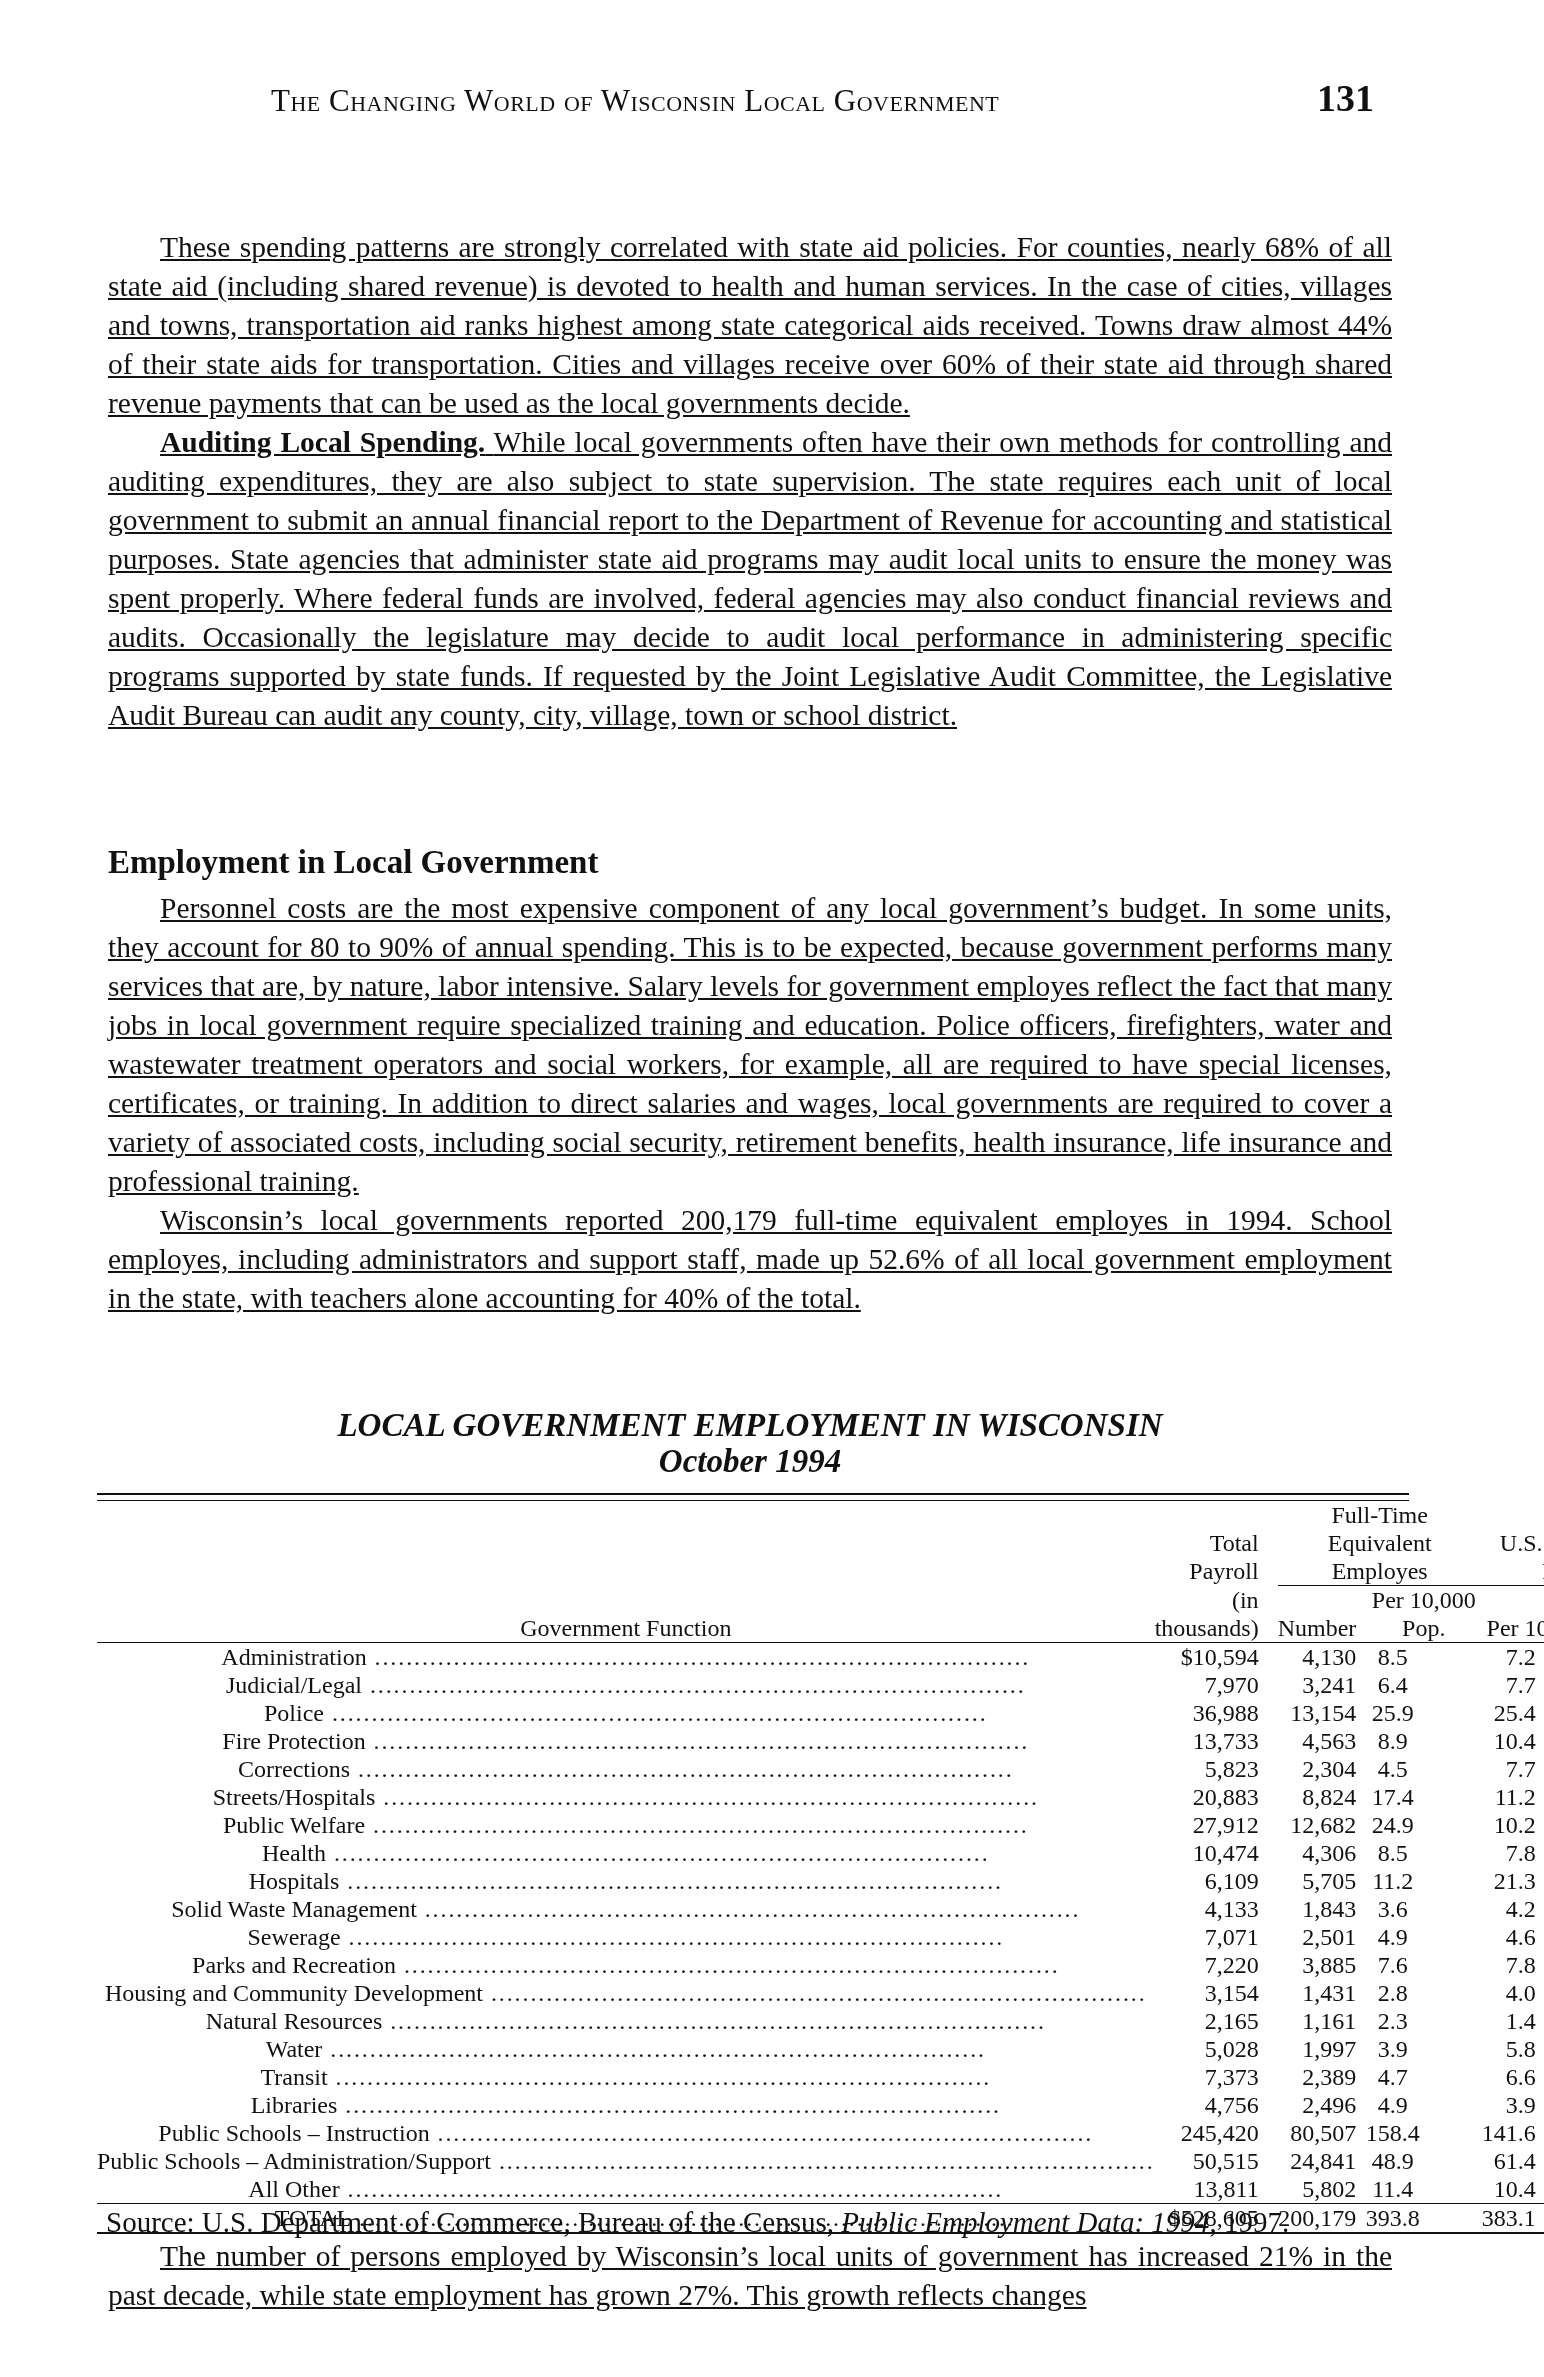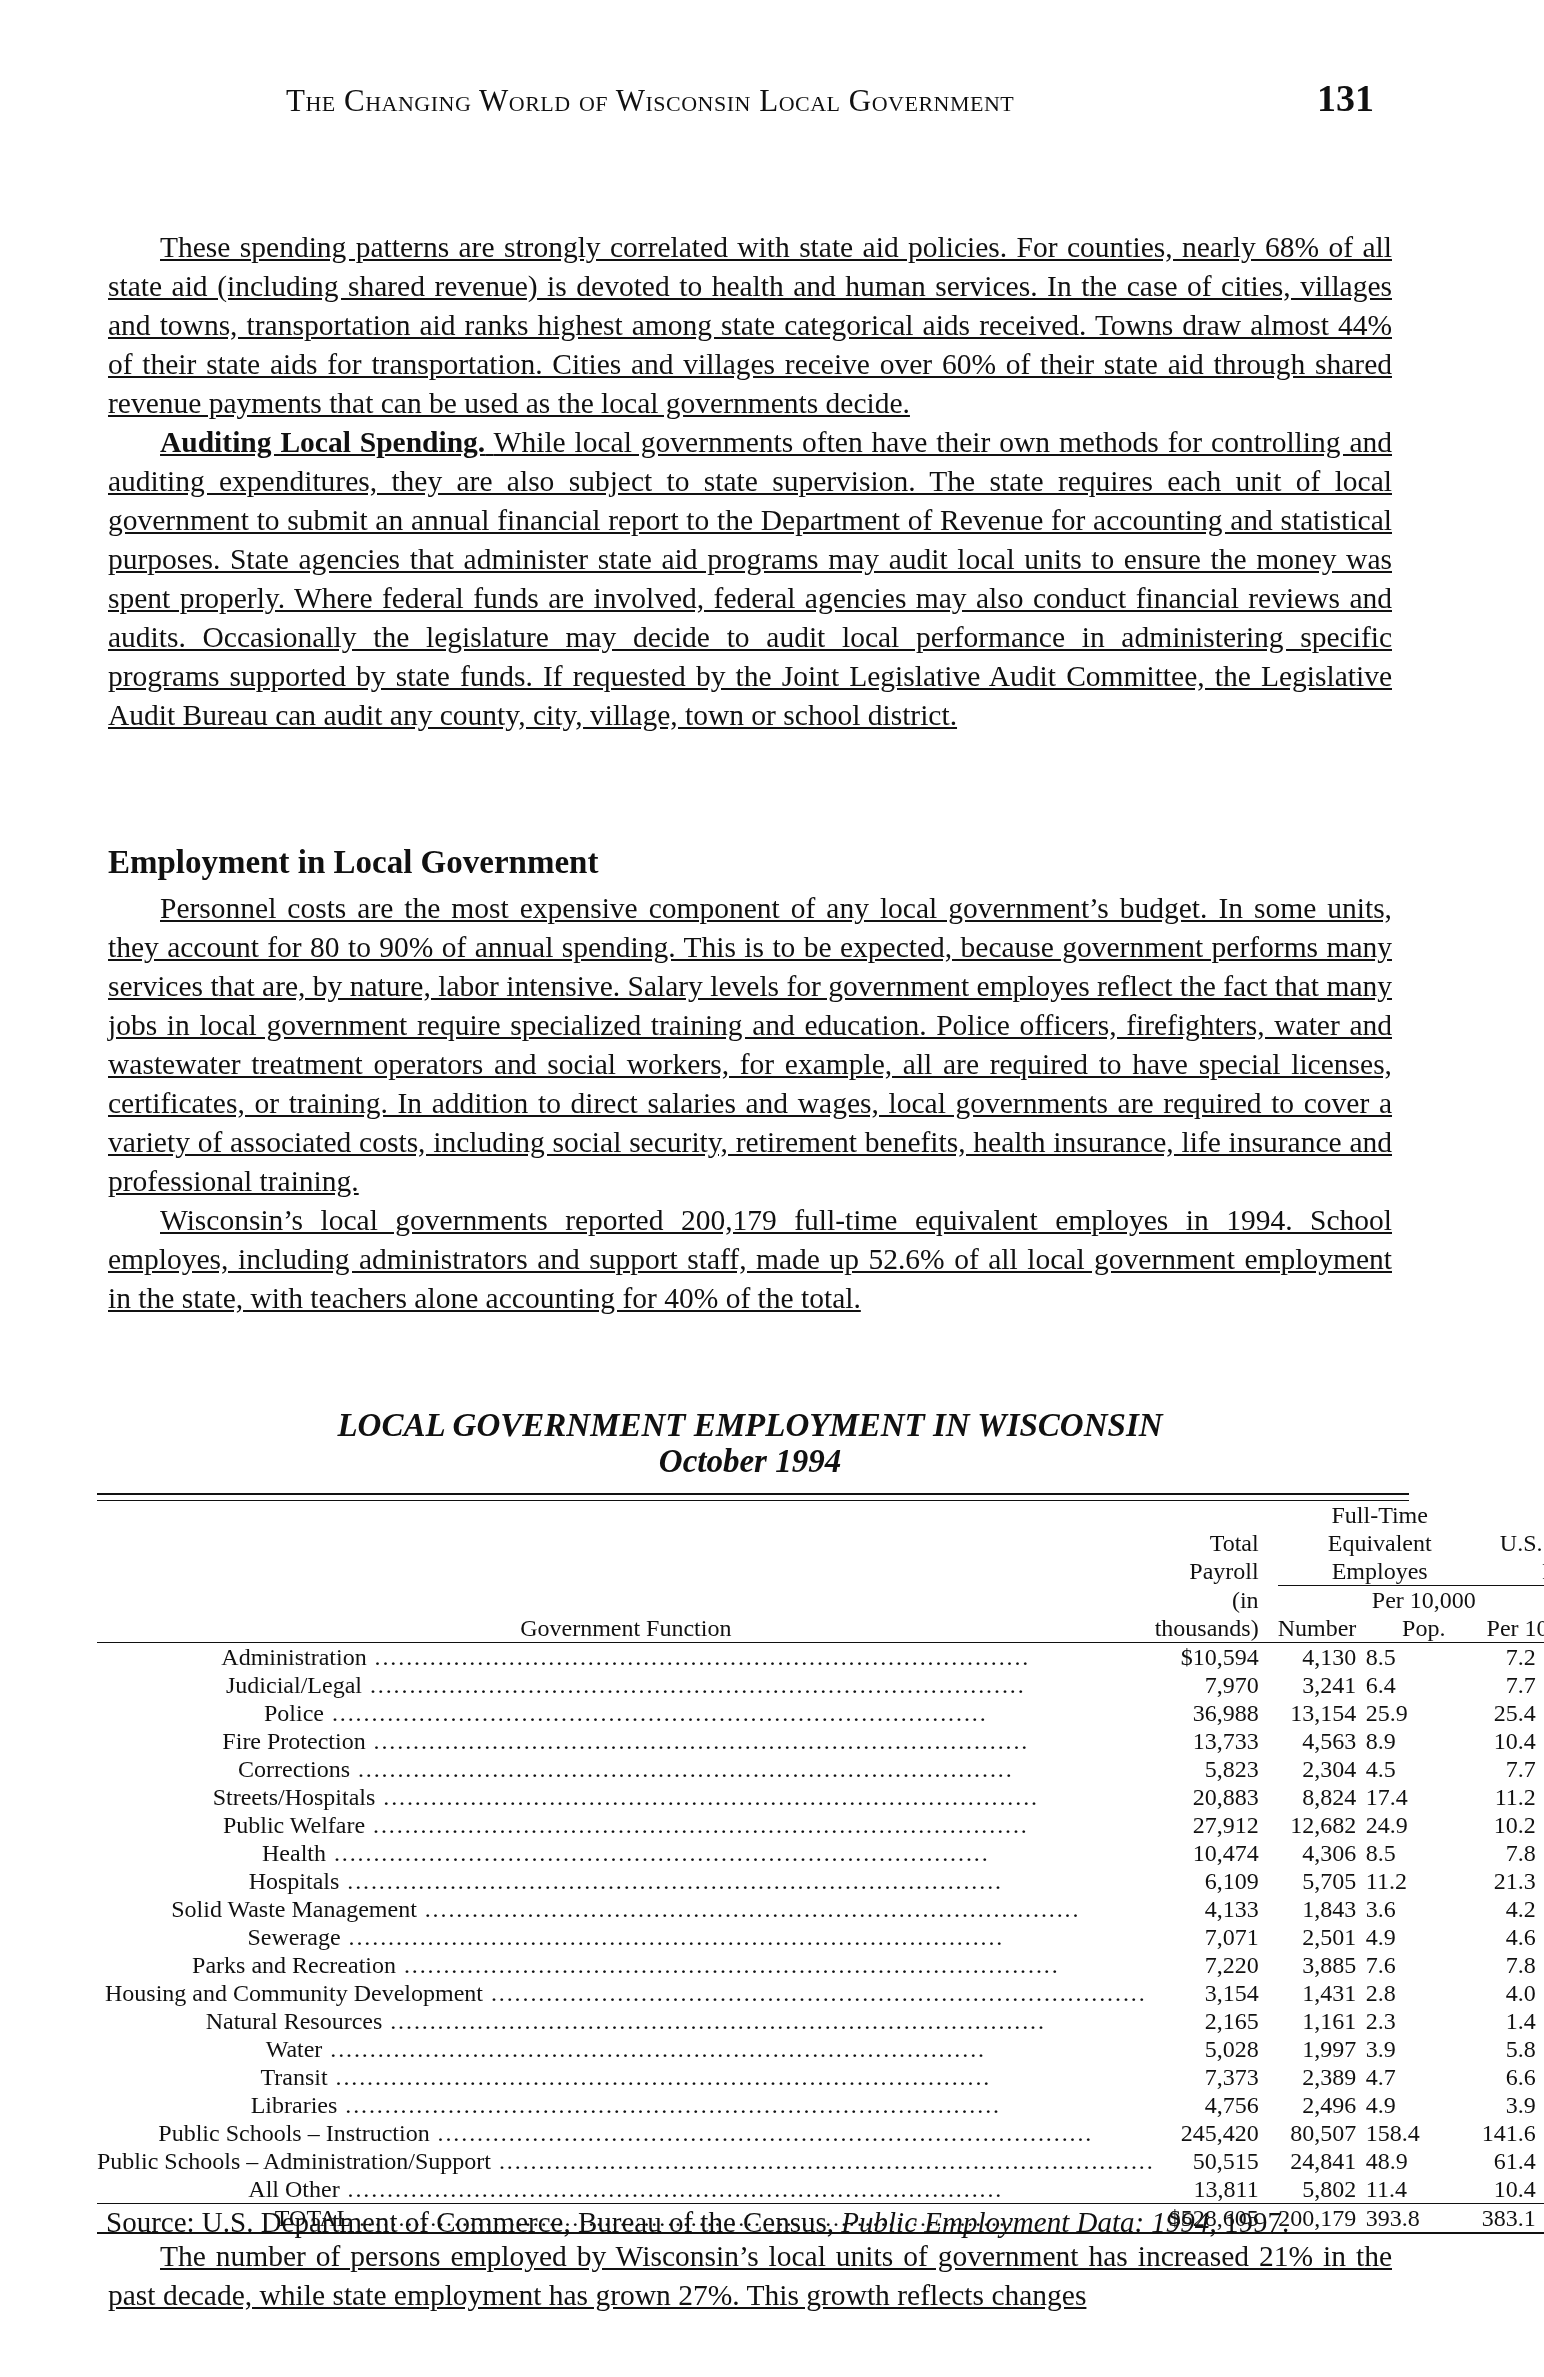--- a/index.html
+++ b/index.html
@@ -1,34 +1,34 @@
 <!DOCTYPE html>
 <html style="font-size:7.6px"><head>
 <meta charset="utf-8">
 <style>
   html, body { margin:0; padding:0; background:#ffffff; }
   body { width:1544px; height:2482px; position:relative; overflow:hidden; color:#111; font-family:"Liberation Serif","DejaVu Serif",serif; }
   .page { position:absolute; left:0; top:0; width:1544px; height:2482px; }
-  .running-head { position:absolute; top:83px; left:286px; font-size:31px; letter-spacing:0.5px; font-variant:small-caps; }
+  .running-head { position:absolute; top:83px; left:271px; font-size:31px; letter-spacing:0.5px; font-variant:small-caps; }
   .page-number { position:absolute; top:76px; left:1317px; font-size:38px; font-weight:bold; }
   .body-text { position:absolute; left:108px; width:1284px; font-size:29.5px; line-height:39px; text-align:justify;text-decoration:underline; }
   .body-text p { margin:0; text-indent:52px; }
   .run-in { font-weight:bold; }
   .section-heading { position:absolute; left:108px; top:844px; font-size:33px; font-weight:bold; }
   .table-title { position:absolute; left:108px; width:1284px; top:1407px; text-align:center; font-size:33px; font-weight:bold; line-height:36px;font-style:italic; }
   .table-wrap { position:absolute; left:97px; top:1493px; width:1312px; }
   .rule { border-top:2.9px solid #111; }
   .rule-thin { border-top:1.9px solid #111; }
   table { border-collapse:collapse; width:100%; font-size:24px; line-height:28px; }
   th { font-weight:normal; padding:0; vertical-align:bottom; }
   td { padding:0; }
   .c-func { width:452px; text-align:center; white-space:nowrap; overflow:hidden; }
   .c-pay { width:166px; text-align:right; padding-right:19px; }
   .c-num { width:171px; text-align:right; padding-right:9.5px; }
-  .c-per { width:128px; text-align:left; padding-right:62px; }
+  .c-per { width:128px; text-align:center; padding-right:62px; }
   .c-us { width:200px; text-align:right; padding-right:109px; }
   .leader::after { content:" ..................................................................................."; letter-spacing:1.9px; }
   .total-row td { border-top:1.9px solid #111; border-bottom:2.9px solid #111; }
   .total-label { padding-left:38px; }
   .source { position:absolute; left:106px; top:2206px; font-size:29px; }
   .source i { font-style:italic; }
 </style>
 </head>
 <body>
 

